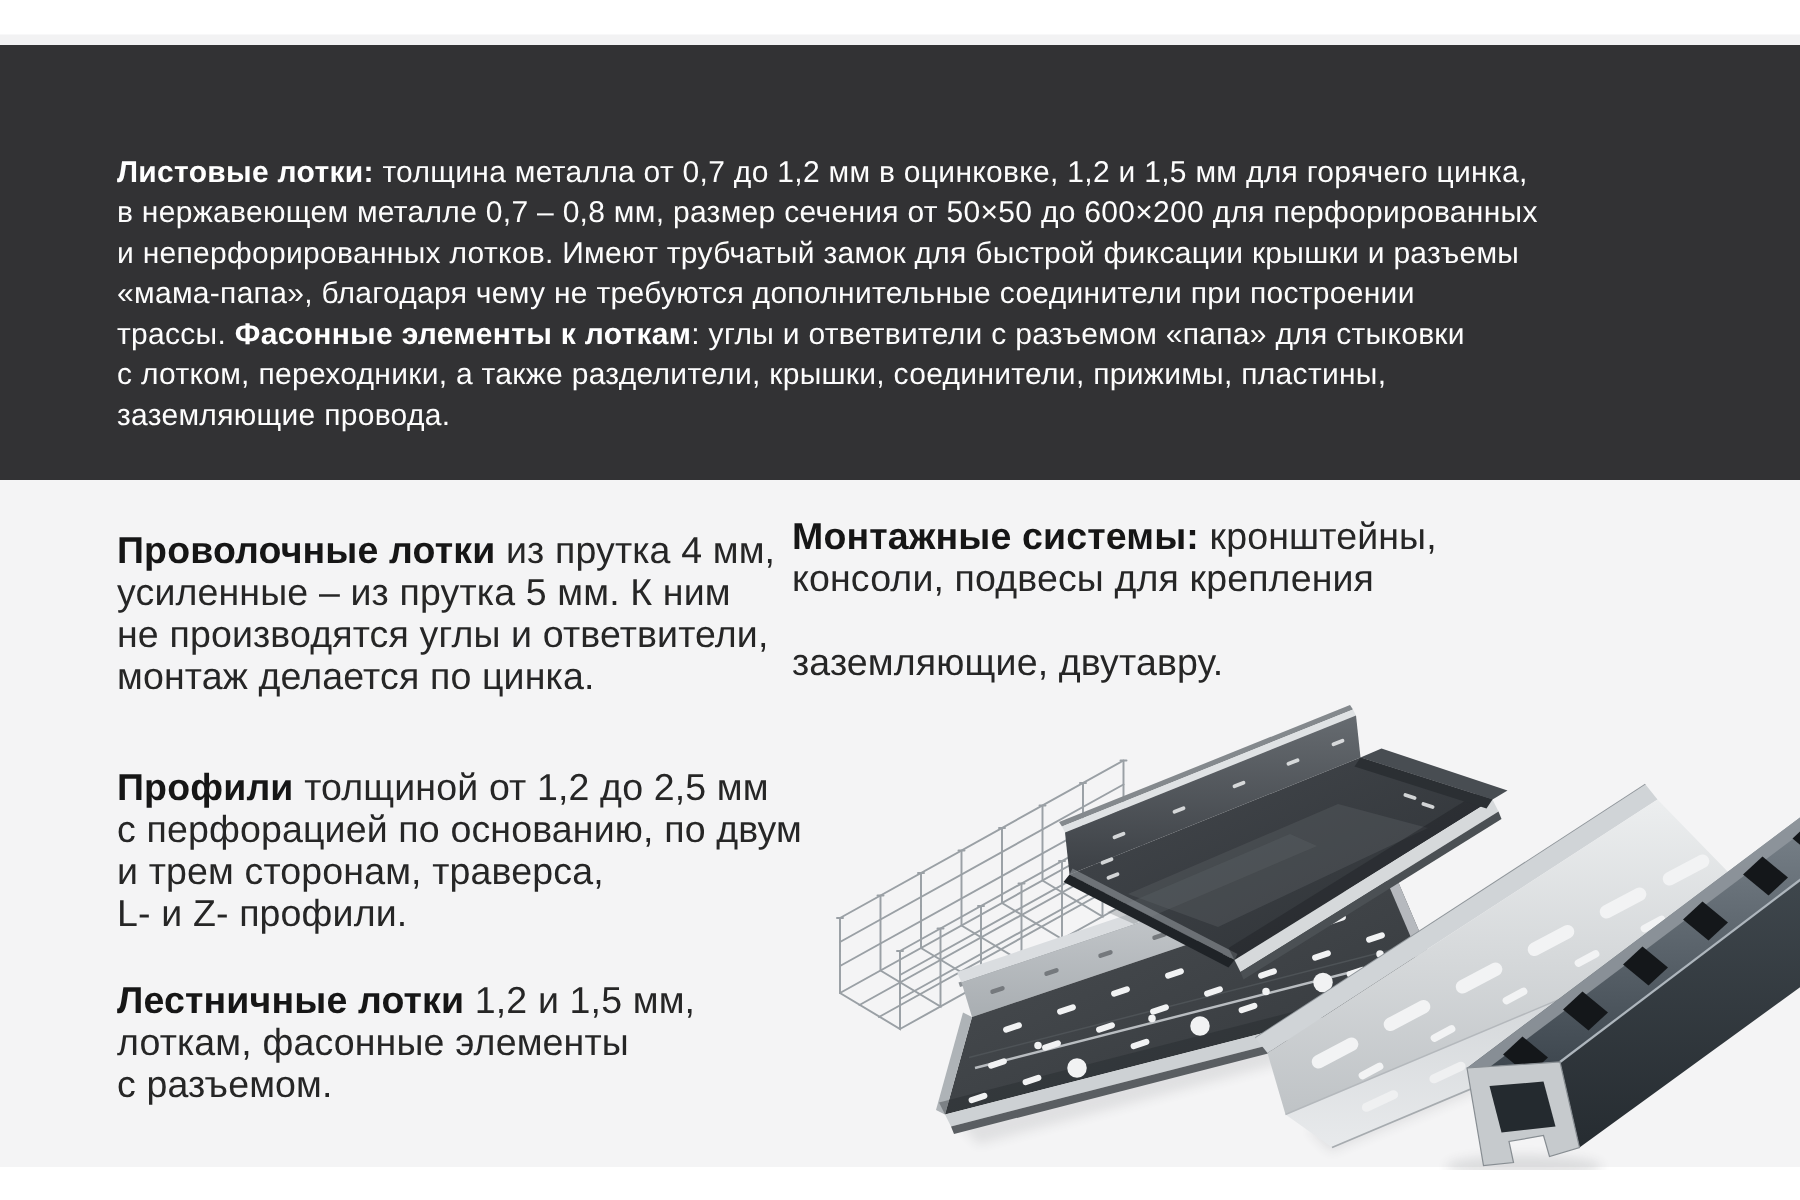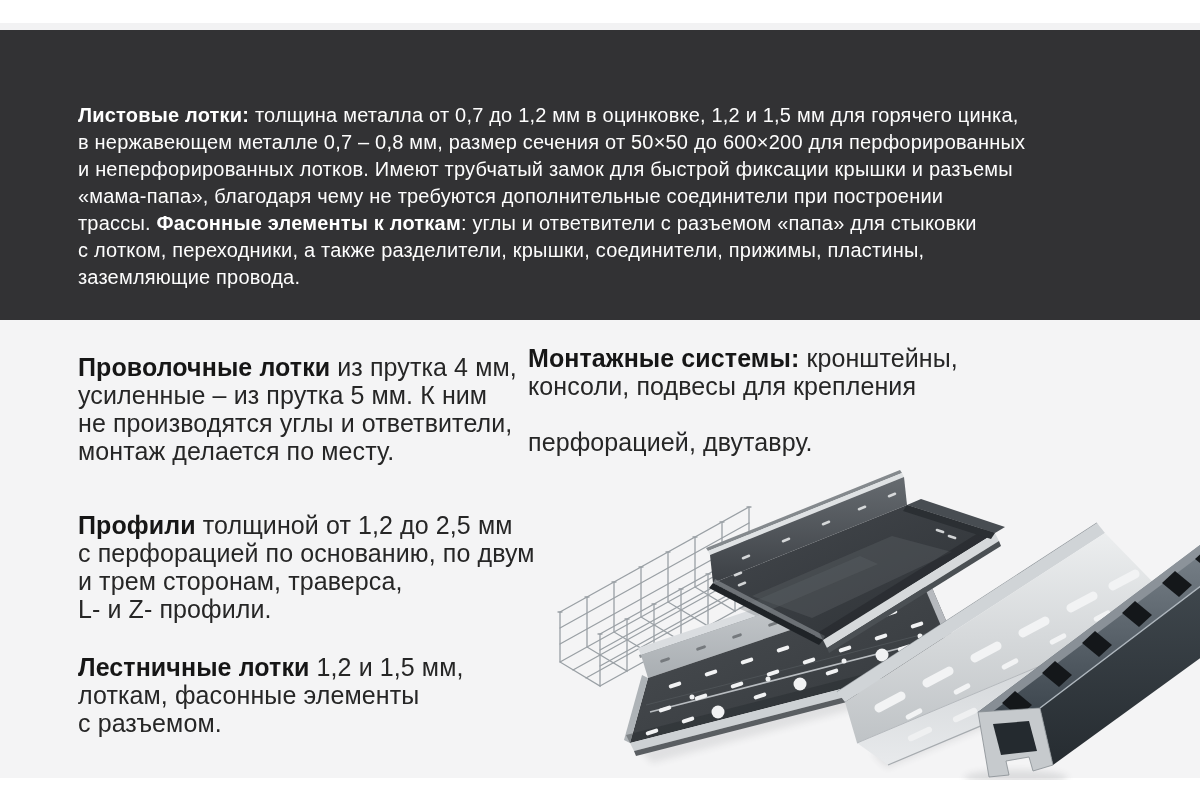--- a/index.html
+++ b/index.html
@@ -26,27 +26,27 @@
 
   <div class="topstrip"></div>
 
   <div class="hero">
     <p><b>Листовые лотки:</b><span> толщина металла от 0,7 до 1,2 мм в оцинковке, 1,2 и 1,5 мм для горячего цинка,</span><br><span>в нержавеющем металле 0,7 – 0,8 мм, размер сечения от 50×50 до 600×200 для перфорированных</span><br><span>и неперфорированных лотков. Имеют трубчатый замок для быстрой фиксации крышки и разъемы</span><br><span>«мама-папа», благодаря чему не требуются дополнительные соединители при построении</span><br><span>трассы. </span><b>Фасонные элементы к лоткам</b><span>: углы и ответвители с разъемом «папа» для стыковки</span><br><span>с лотком, переходники, а также разделители, крышки, соединители, прижимы, пластины,</span><br><span>заземляющие провода.</span></p>
   </div>
 
   <div class="content">
 
     <div class="col-left">
-      <p class="p-wire"><b>Проволочные лотки</b><span> из прутка 4 мм,</span><br><span>усиленные – из прутка 5 мм. К ним</span><br><span>не производятся углы и ответвители,</span><br><span>монтаж делается по месту.</span></p>
+      <p class="p-wire"><b>Проволочные лотки</b><span> из прутка 4 мм,</span><br><span>усиленные – из прутка 5 мм. К ним</span><br><span>не производятся углы и ответвители,</span><br><span>монтаж делается по цинка.</span></p>
       <p class="p-prof"><b>Профили</b><span> толщиной от 1,2 до 2,5 мм</span><br><span>с перфорацией по основанию, по двум</span><br><span>и трем сторонам, траверса,</span><br><span>L- и Z- профили.</span></p>
       <p><b>Лестничные лотки</b><span> 1,2 и 1,5 мм,</span><br><span>лоткам, фасонные элементы</span><br><span>с разъемом.</span></p>
     </div>
 
     <div class="col-right">
-      <p><b>Монтажные системы:</b><span> кронштейны,</span><br><span>консоли, подвесы для крепления</span><br><br><span>перфорацией, двутавру.</span></p>
+      <p><b>Монтажные системы:</b><span> кронштейны,</span><br><span>консоли, подвесы для крепления</span><br><br><span>заземляющие, двутавру.</span></p>
     </div>
 
     <svg class="collage" viewBox="0 0 700 330" xmlns="http://www.w3.org/2000/svg">
       <defs>
         <linearGradient id="gWallP" x1="0" y1="0" x2="0" y2="1">
           <stop offset="0" stop-color="#d3d6d9"></stop>
             <stop offset="1" stop-color="#a9aeb2"></stop>
         </linearGradient>
         <linearGradient id="gFloorP" x1="0" y1="0" x2="1" y2="1">
           <stop offset="0" stop-color="#4a4e52"></stop>

